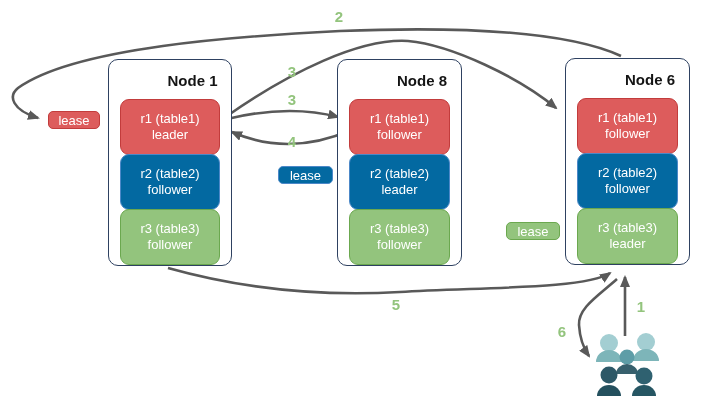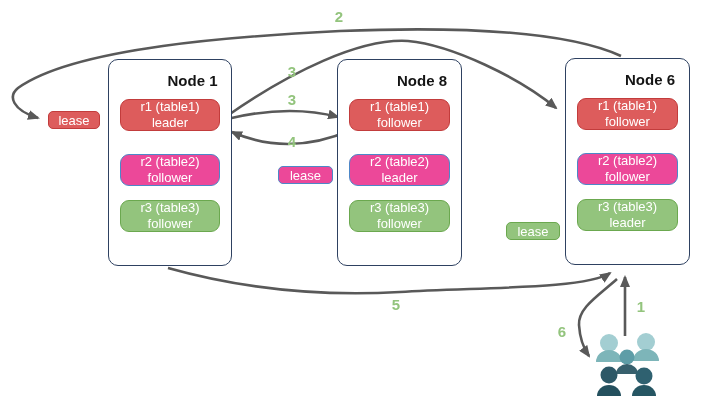--- a/index.html
+++ b/index.html
@@ -9,29 +9,29 @@
   .arrows{position:absolute;left:0;top:0;width:704px;height:405px;}
   .arrow{fill:none;stroke:#595959;stroke-width:2.6;}
 
   .node{position:absolute;width:125px;height:207px;background:#ffffff;
         border:1.6px solid #2e4161;border-radius:10px;box-sizing:border-box;padding-left:45px;}
   #node1{left:108px;top:59px;width:124px;}
   #node2{left:337px;top:59px;}
   #node3{left:565px;top:58px;}
   .node-title{margin-top:12px;text-align:center;font-size:15px;font-weight:bold;color:#141414;}
 
-  .replica{position:absolute;left:11px;right:11px;height:32px;border-radius:9px;
+  .replica{position:absolute;left:11px;right:11px;height:56px;border-radius:9px;
            color:#ffffff;display:flex;flex-direction:column;align-items:center;
            justify-content:center;font-size:13px;line-height:16px;text-align:center;
            box-sizing:border-box;}
   .replica.p1{top:39px;}
   .replica.p2{top:94px;}
-  .replica.p3{top:140px;}
+  .replica.p3{top:149px;}
   .red{background:#dd5c5c;border:1.5px solid #c23c3c;}
-  .blue{background:#ec4899;border:1.5px solid #4c88c8;}
+  .blue{background:#0369a1;border:1.5px solid #4c88c8;}
   .green{background:#93c47d;border:1.5px solid #6ba84f;}
 
   .lease{position:absolute;height:18px;border-radius:5px;color:#ffffff;font-size:13px;
          display:flex;align-items:center;justify-content:center;box-sizing:border-box;}
   #lease-r1{left:48px;top:111px;width:52px;}
   #lease-r2{left:278px;top:166px;width:55px;}
   #lease-r3{left:506px;top:222px;width:54px;}
 
   .flow-label{position:absolute;transform:translate(-50%,-50%);color:#93c47d;
               font-size:15px;font-weight:bold;}

